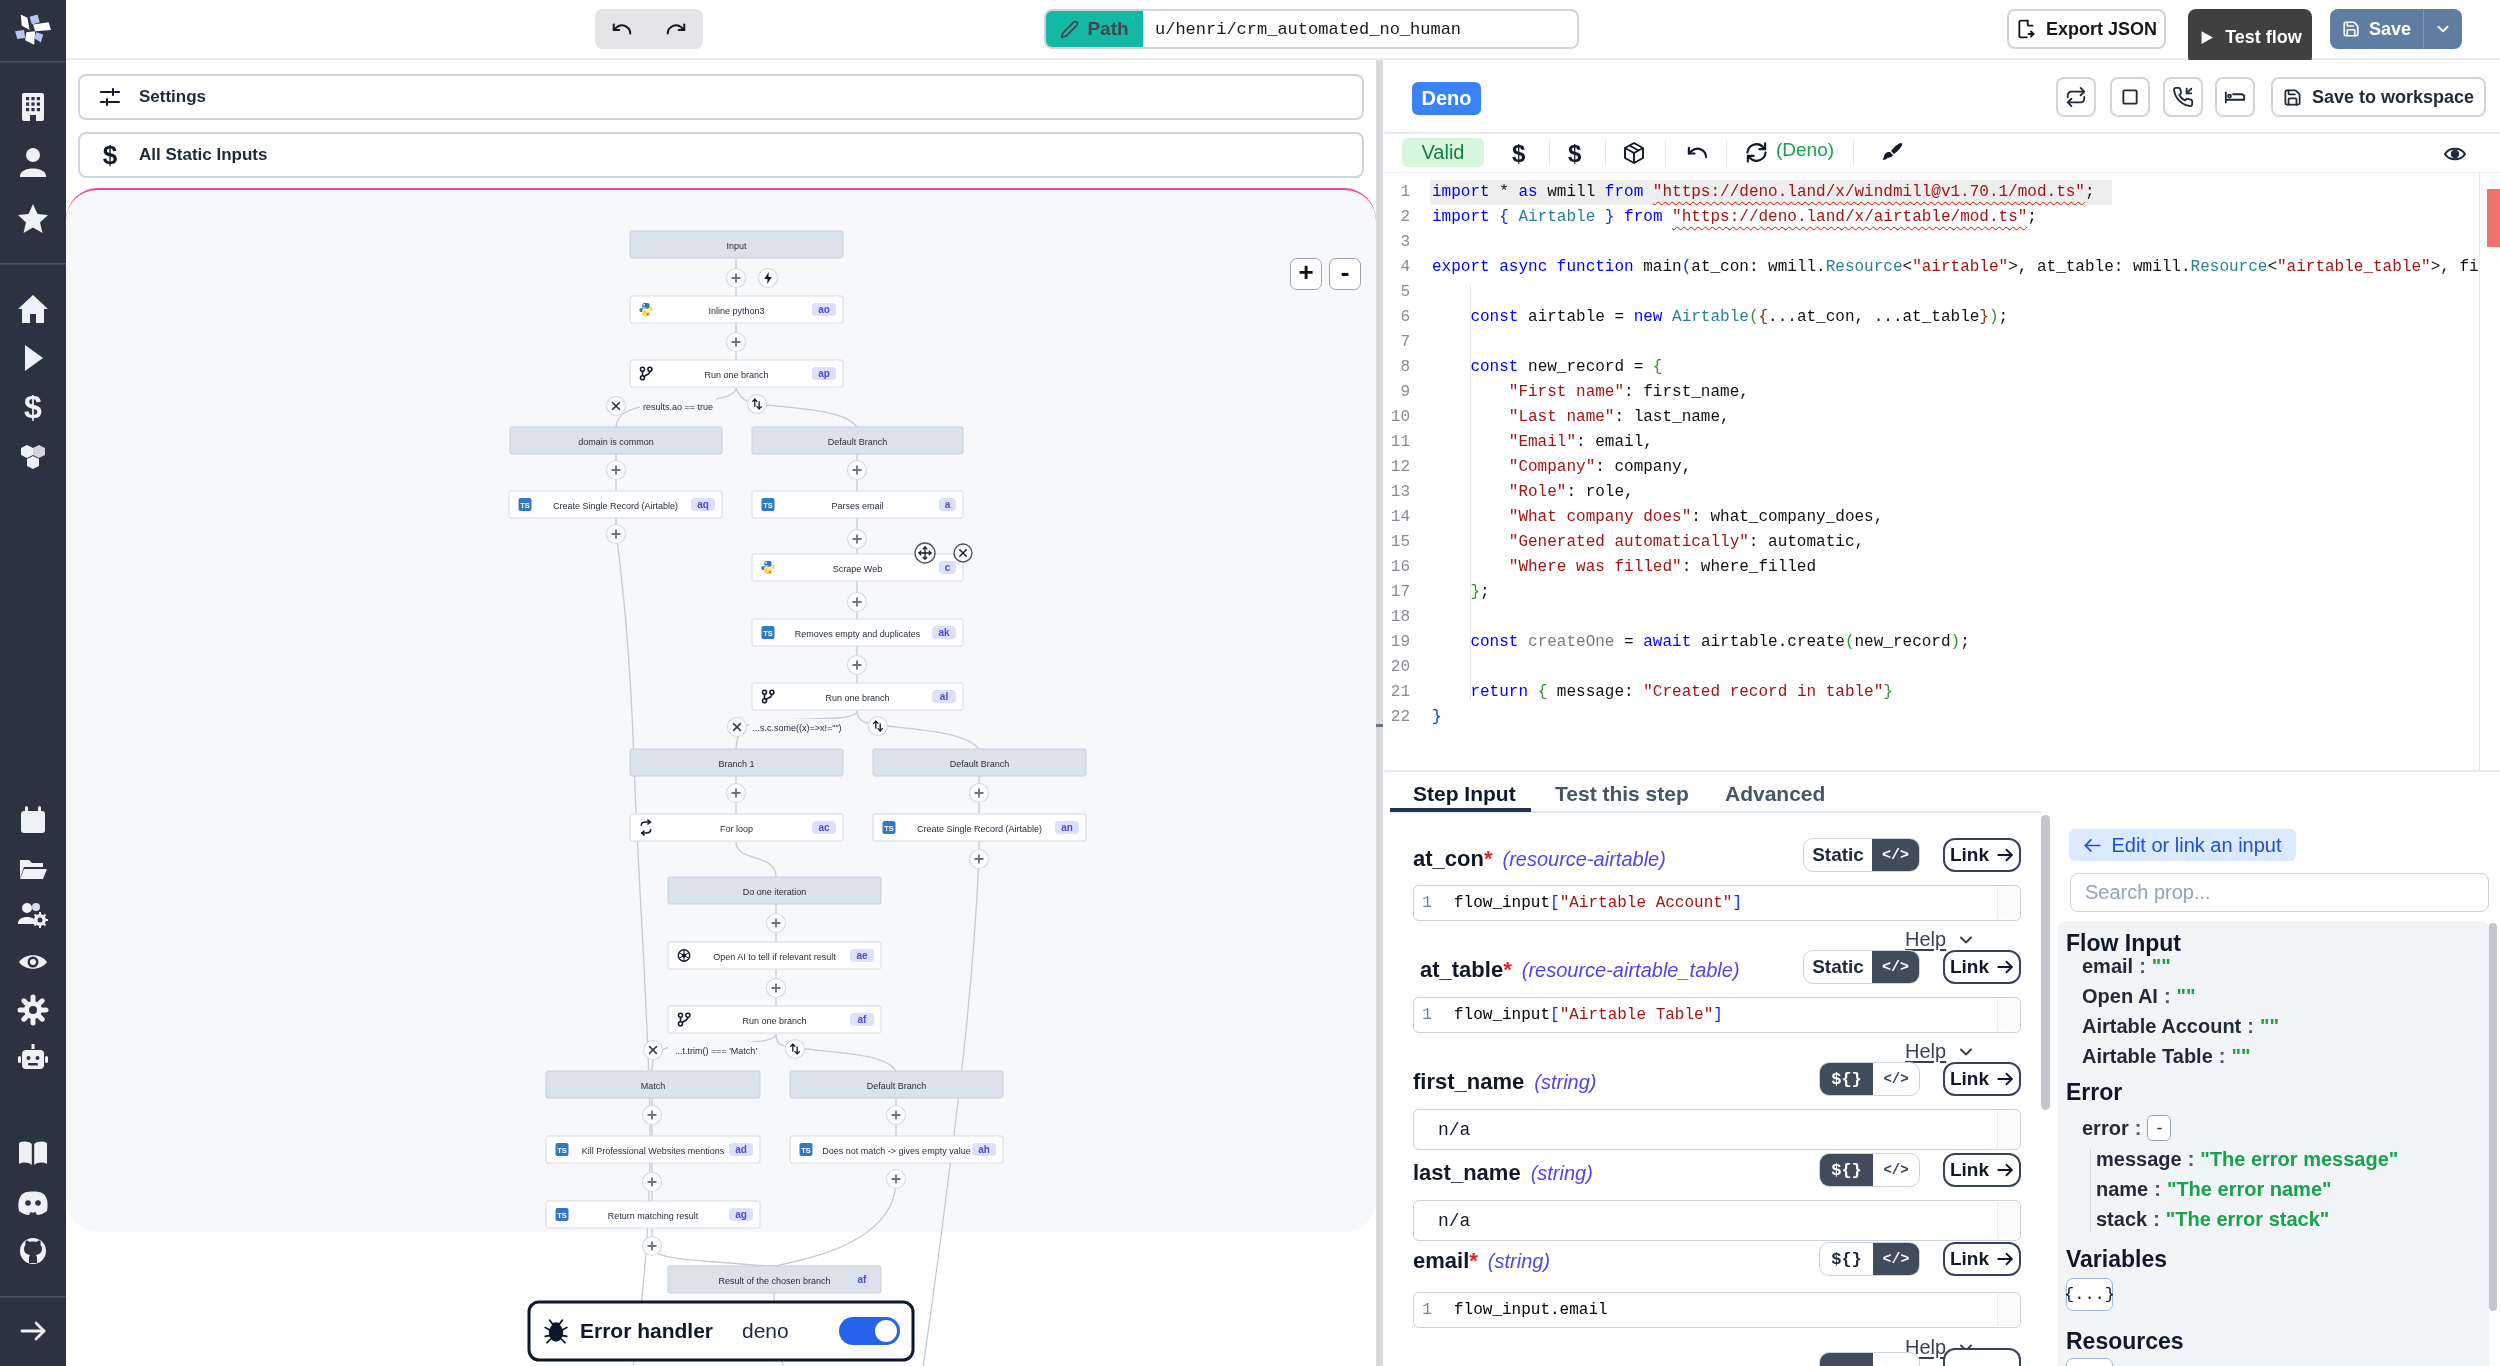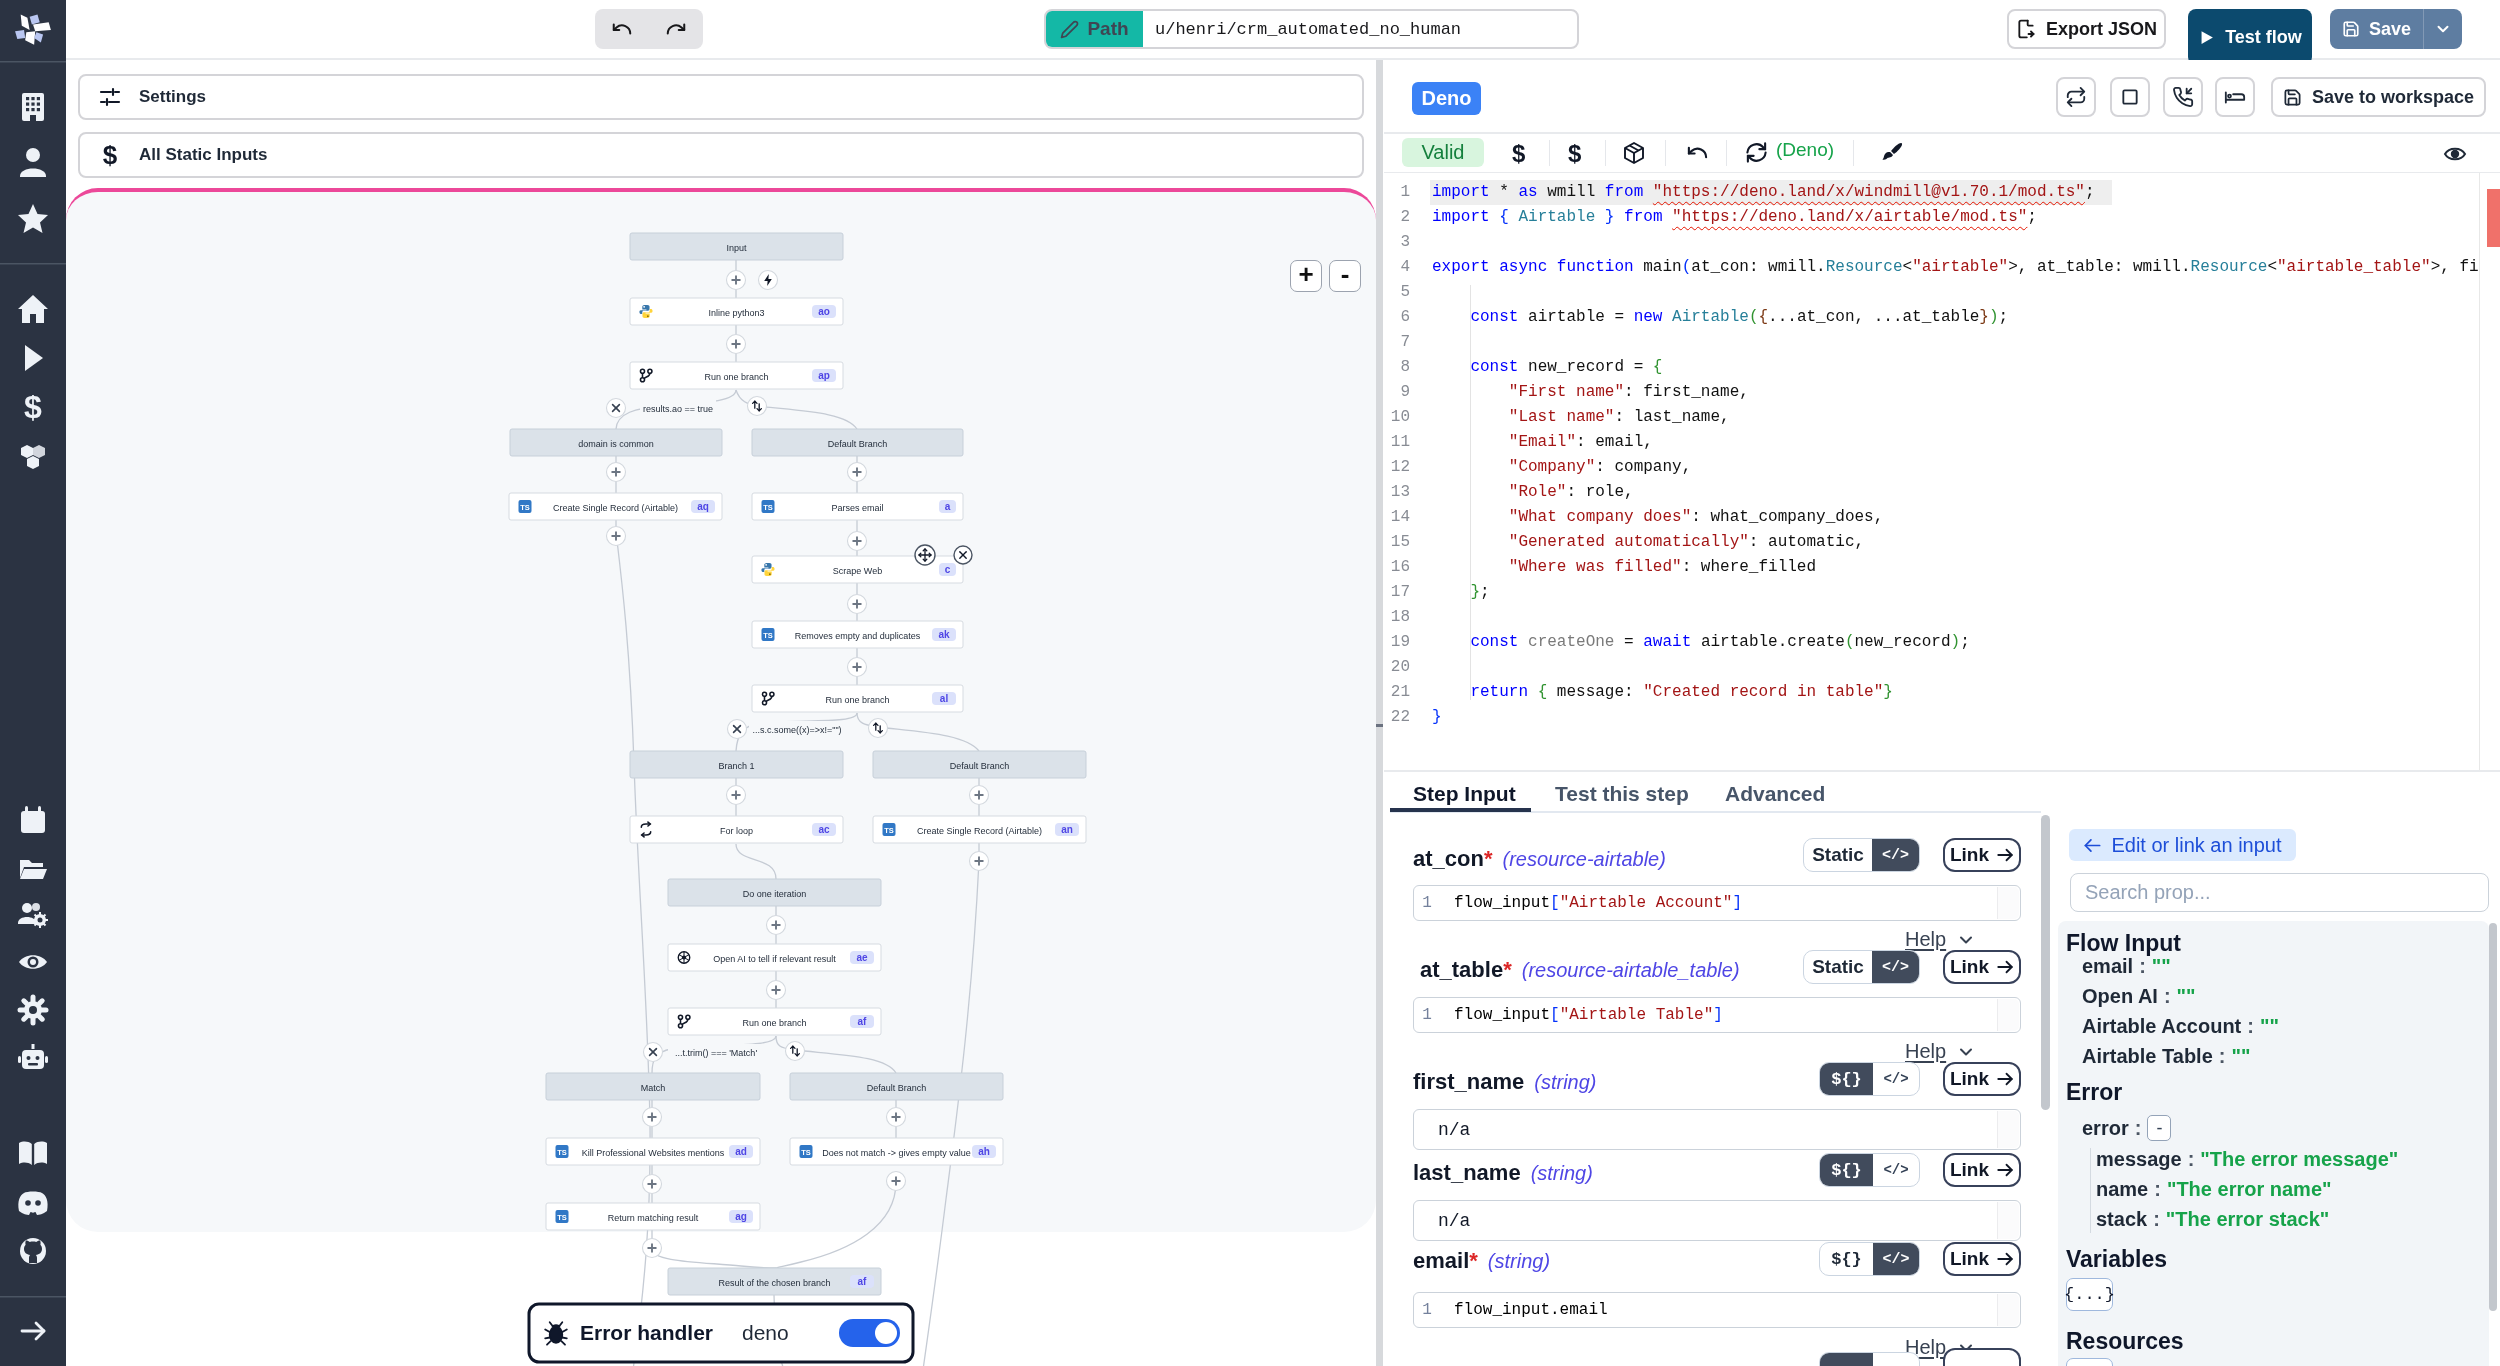--- a/index.html
+++ b/index.html
@@ -198,21 +198,21 @@
     <div class="mono" style="flex:1;display:flex;align-items:center;padding-left:12px;font-size:17px;color:#18181b;">u/henri/crm_automated_no_human</div>
   </div>
   <div class="abs brd" style="left:1941px;top:9px;width:159px;height:40px;display:flex;align-items:center;justify-content:center;gap:10px;font-size:18px;font-weight:600;color:#18181b;white-space:nowrap;">
     <svg width="20" height="20" viewBox="0 0 24 24" fill="none" stroke="#18181b" stroke-width="2.2" stroke-linecap="round" stroke-linejoin="round">
           <path d="M14 2H6a2 2 0 0 0-2 2v16a2 2 0 0 0 2 2h7"></path>
           <path d="M14 2v5a1 1 0 0 0 1 1h5"></path>
           <path d="M15 18h6"></path>
           <path d="M18 15l3 3-3 3"></path>
         </svg>
     Export JSON</div>
-  <div class="abs" style="left:2122px;top:9px;width:124px;height:56px;background:#0c4a6e;border-radius:8px;display:flex;align-items:center;justify-content:center;gap:10px;font-size:18px;font-weight:600;color:#fff;">
+  <div class="abs" style="left:2122px;top:9px;width:124px;height:56px;background:#404040;border-radius:8px;display:flex;align-items:center;justify-content:center;gap:10px;font-size:18px;font-weight:600;color:#fff;">
     <svg width="17" height="17" viewBox="0 0 24 24" fill="#fff">
           <path d="M5 3l16 9-16 9Z"></path>
         </svg>
     Test flow</div>
   <div class="abs" style="left:2264px;top:9px;width:132px;height:40px;background:#5e7da1;border-radius:8px;display:flex;align-items:center;color:#fff;">
     <div style="flex:1;display:flex;align-items:center;justify-content:center;gap:9px;font-size:18px;font-weight:600;">
       <svg width="18" height="18" viewBox="0 0 24 24" fill="none" stroke="#fff" stroke-width="2.2" stroke-linecap="round" stroke-linejoin="round">
             <path d="M15.2 3a2 2 0 0 1 1.4.6l3.8 3.8a2 2 0 0 1 .6 1.4V19a2 2 0 0 1-2 2H5a2 2 0 0 1-2-2V5a2 2 0 0 1 2-2z"></path>
             <path d="M17 21v-7a1 1 0 0 0-1-1H8a1 1 0 0 0-1 1v7"></path>
             <path d="M7 3v4a1 1 0 0 0 1 1h7"></path>
@@ -234,21 +234,21 @@
           <line x1="17" y1="7" x2="21" y2="7"></line>
           <line x1="15" y1="4" x2="15" y2="10"></line>
           <line x1="3" y1="17" x2="7" y2="17"></line>
           <line x1="11" y1="17" x2="21" y2="17"></line>
           <line x1="9" y1="14" x2="9" y2="20"></line>
         </svg>
     Settings</div>
   <div class="abs brd" style="left:12px;top:72px;width:1286px;height:46px;display:flex;align-items:center;gap:17px;padding-left:18px;font-size:17px;font-weight:700;color:#1f2937;">
     <span style="font-size:26px;font-weight:700;color:#111827;width:24px;text-align:center;">$</span>
     All Static Inputs</div>
-  <div class="abs" id="canvas" style="left:0;top:128px;width:1310px;height:1044px;background:#f6f8fa;border-top:4px solid #ec4899;border-radius:32px;">
+  <div class="abs" id="canvas" style="left:0;top:128px;width:1310px;height:1044px;background:#f6f8fa;border-top:2px solid #ec4899;border-radius:32px;">
   <svg width="1310" height="1178" viewBox="66 188 1310 1178" font-family="Liberation Sans">
     <g fill="none" stroke="#c5cbd4" stroke-width="1.3">
       <path d="M736 256 L736 294"></path>
       <path d="M736 321 L736 358"></path>
       <path d="M736 386 C736 398 700 399 662 402 C636 404 617 409 616 425"></path>
       <path d="M736 386 C740 398 748 400 757 402 C800 407 846 408 857 425"></path>
       <path d="M616 452 L616 489"></path>
       <path d="M857 452 L857 489"></path>
       <path d="M616 516 L616 528 C621 570 630 640 634 760 C638 880 648 1000 650 1120 C651 1215 644 1290 633 1366"></path>
       <path d="M857 516 L857 552"></path>

